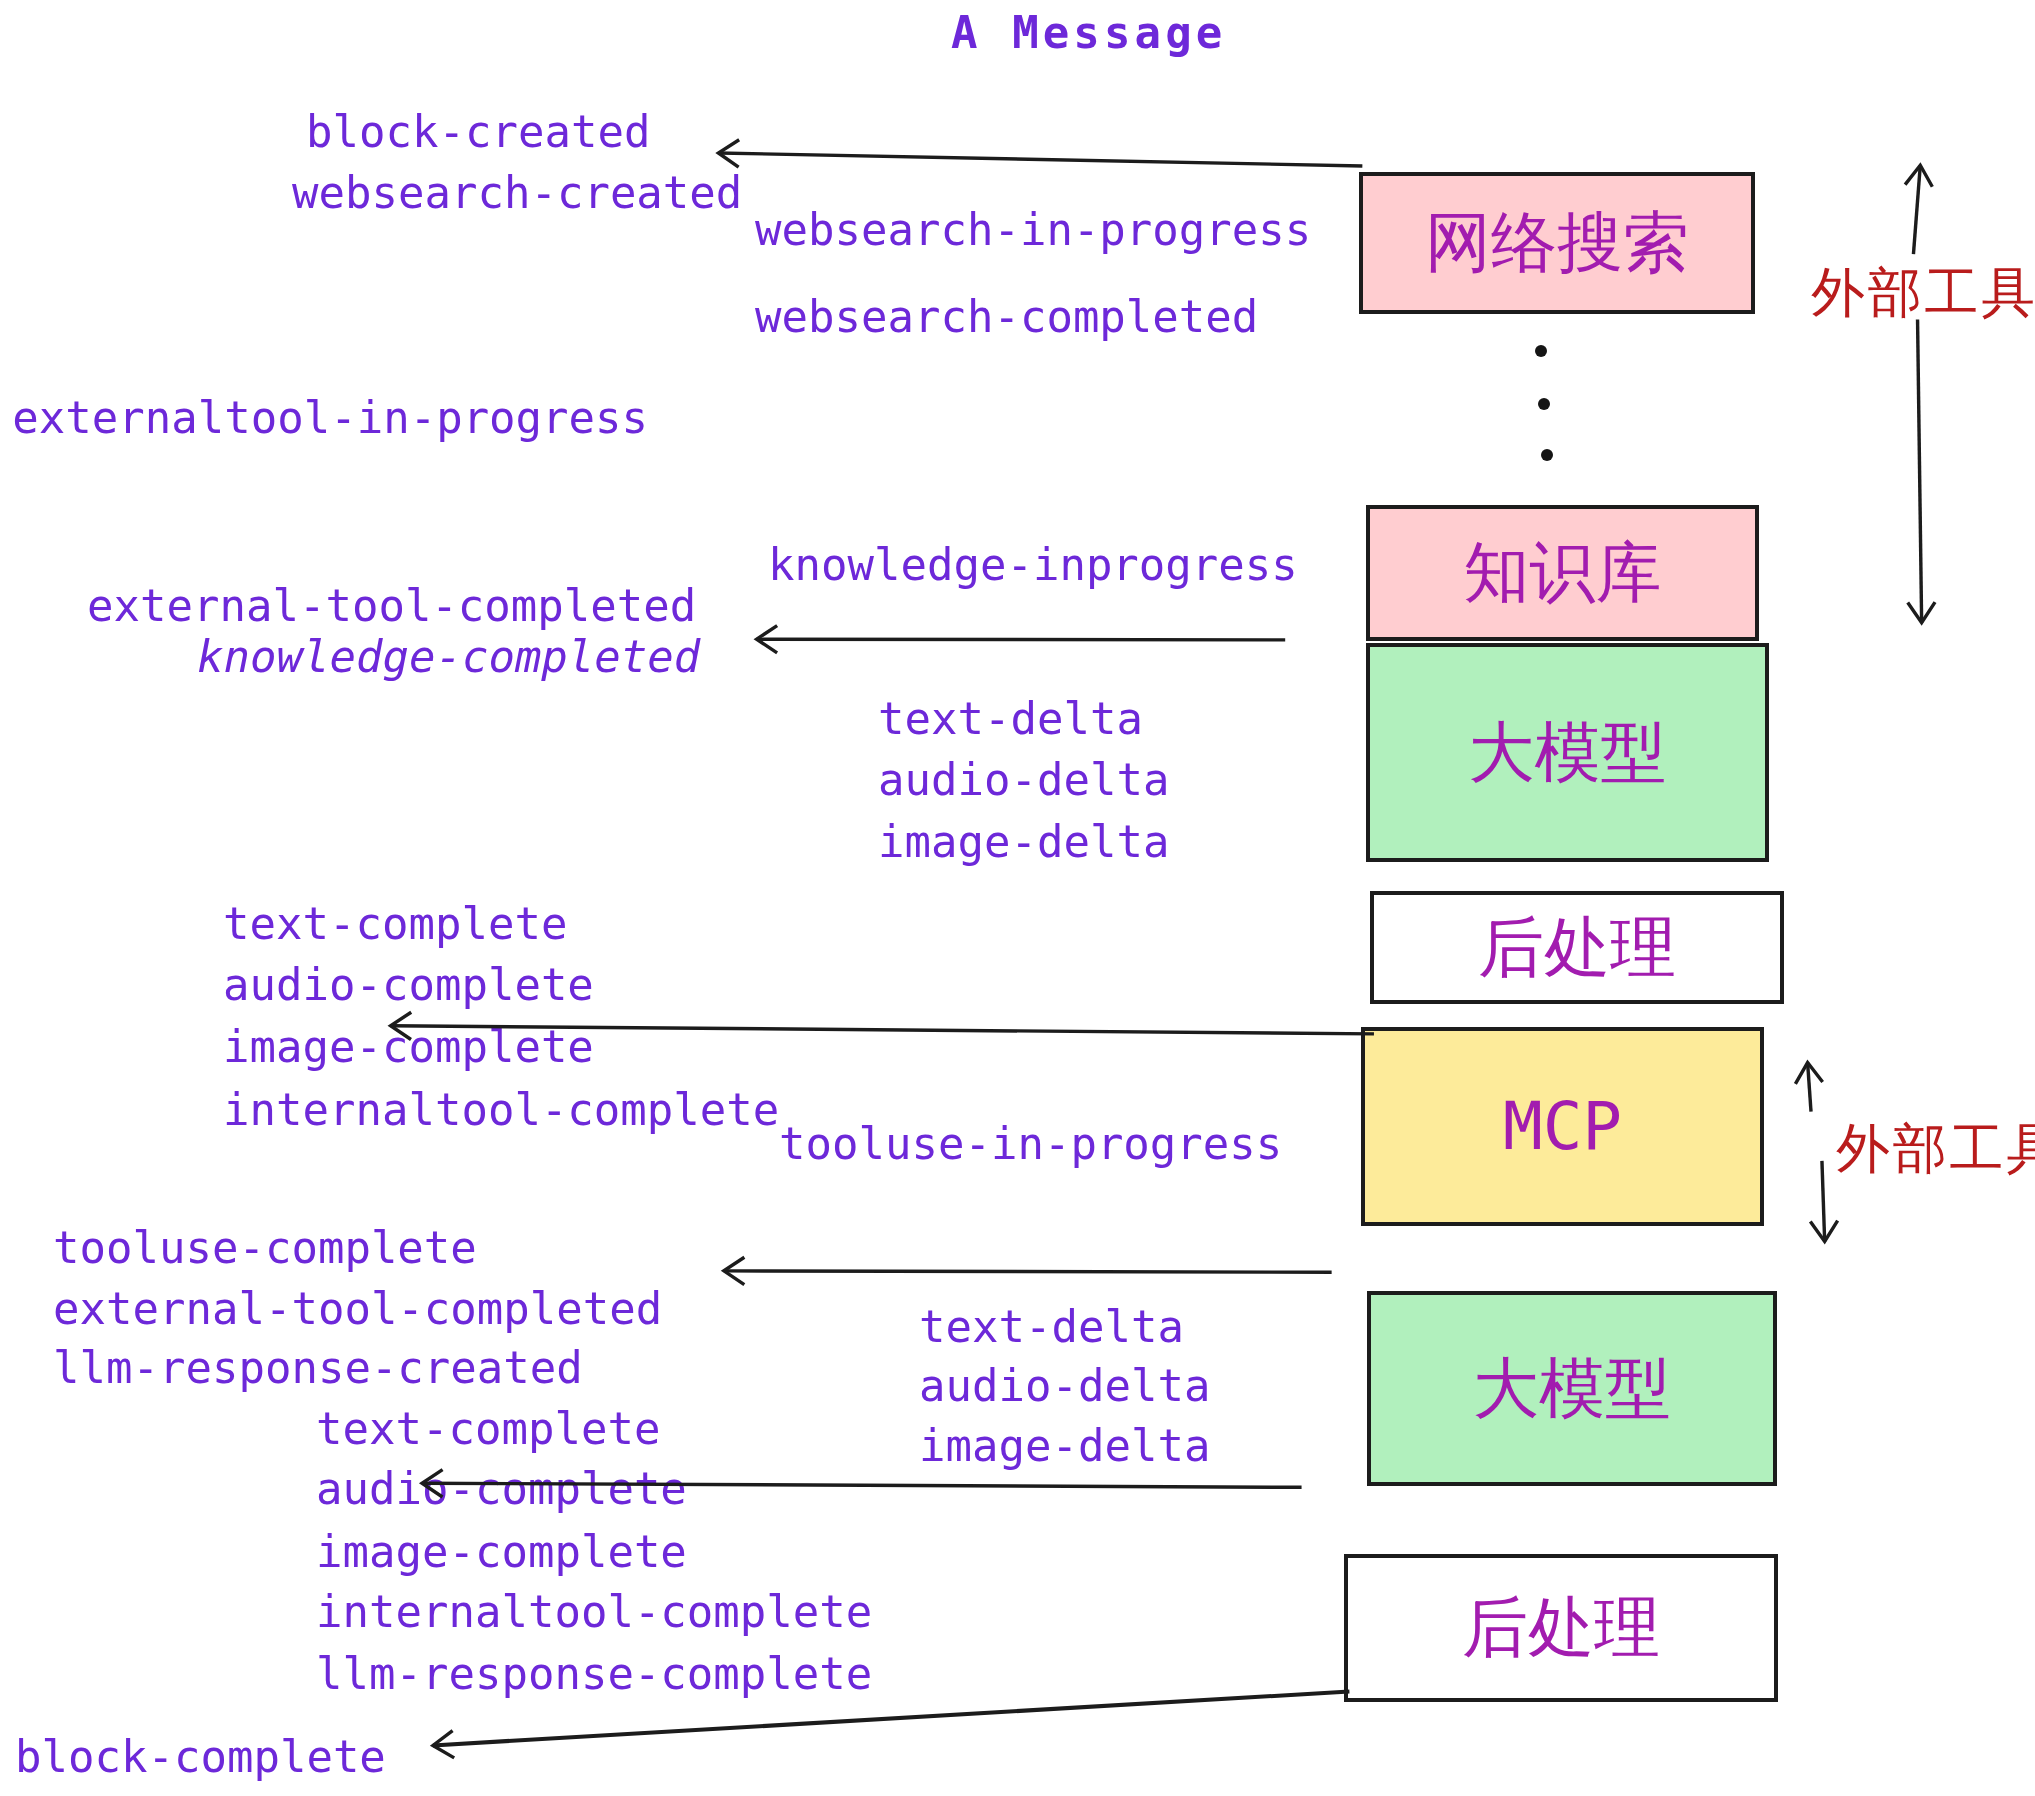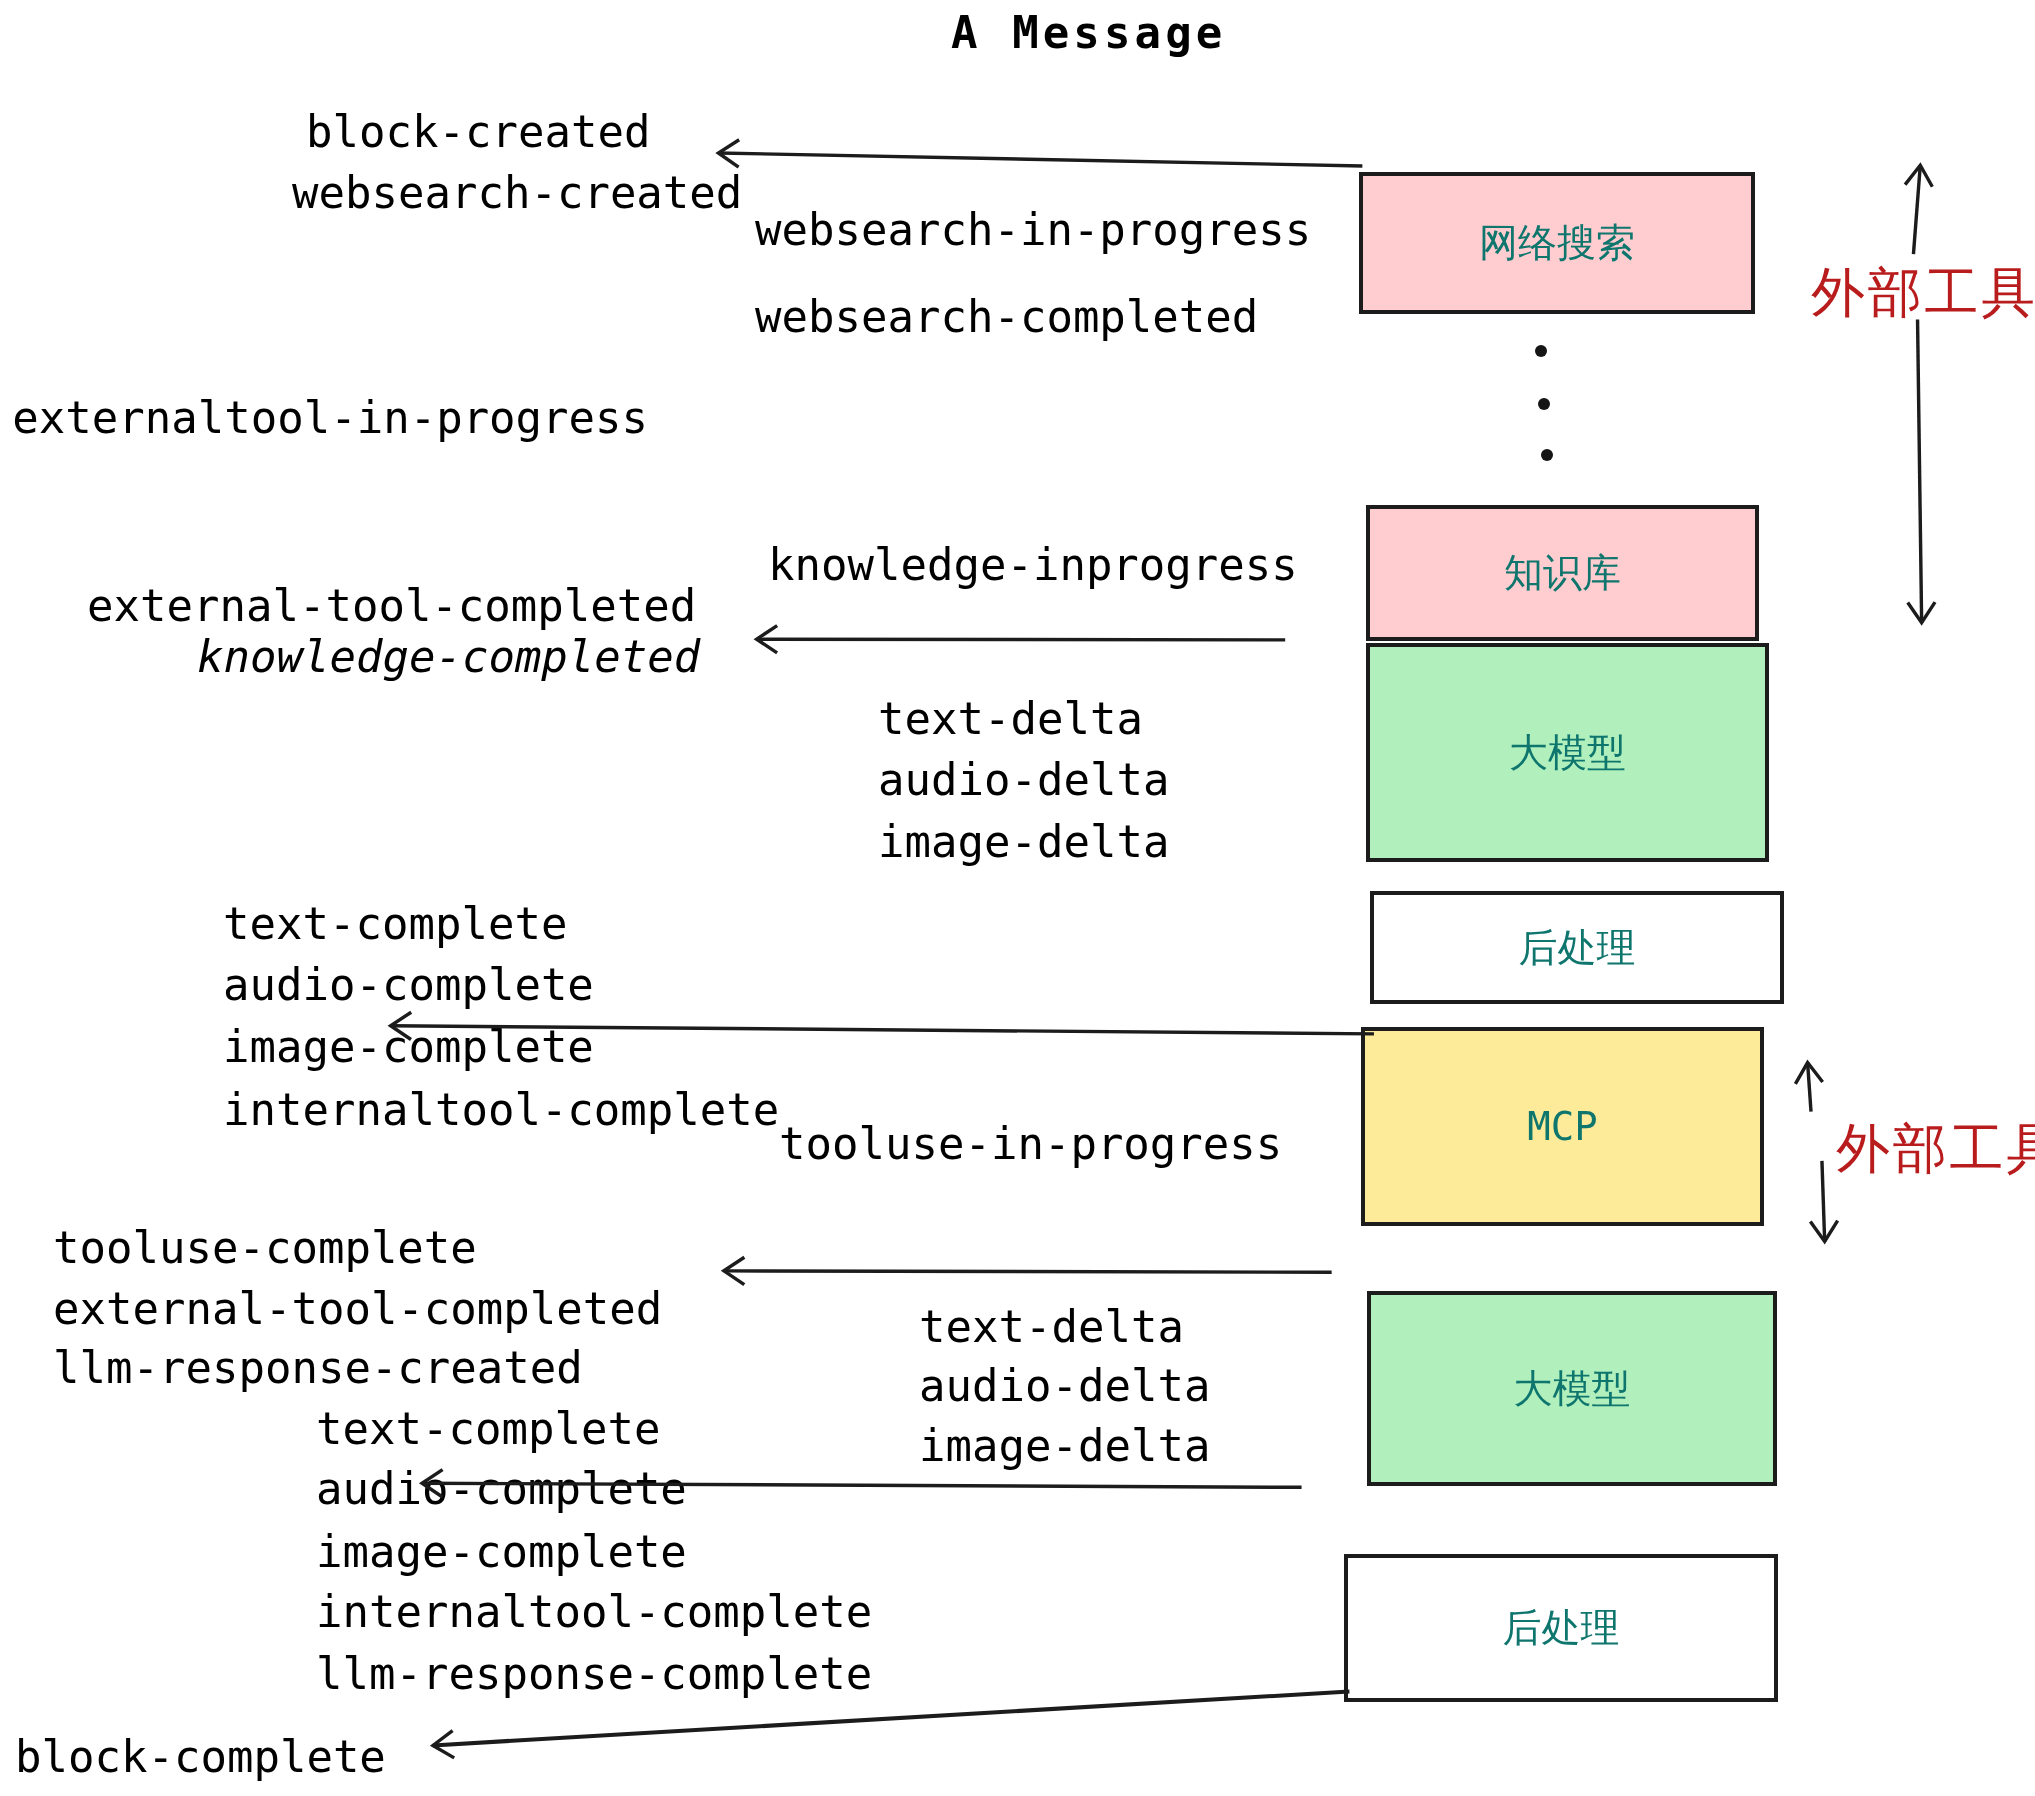--- a/index.html
+++ b/index.html
@@ -3,30 +3,30 @@
 <meta charset="utf-8">
 <style>
   html,body{margin:0;padding:0;}
   body{
     width:2035px;height:1796px;position:relative;background:#ffffff;
     font-family:"DejaVu Sans Mono","Liberation Mono",monospace;
     color:#161616;overflow:hidden;
   }
   .evt{
     position:absolute;font-size:44px;line-height:1.15;white-space:nowrap;
-    color:#000000;letter-spacing:0;
+    color:#6d28d9;letter-spacing:0;
   }
   .title{font-size:44px;font-weight:bold;letter-spacing:4.1px;}
   .box{
     position:absolute;box-sizing:border-box;border:4.1px solid #1c1c1c;
     display:flex;align-items:center;justify-content:center;
   }
   .box-label{
     font-family:"DejaVu Sans Mono","DejaVu Sans","Liberation Sans",sans-serif;
-    font-size:39px;color:#0f766e;white-space:nowrap;
+    font-size:66px;color:#a21caf;white-space:nowrap;
   }
   .side-label{
     position:absolute;font-family:"DejaVu Sans","Liberation Sans",sans-serif;
     font-size:54px;color:#b91c1c;white-space:nowrap;letter-spacing:2.7px;
   }
   .dot{
     position:absolute;width:12.3px;height:12.3px;border-radius:50%;
     background:#151515;
   }
   svg.overlay{position:absolute;left:0;top:0;pointer-events:none;}

